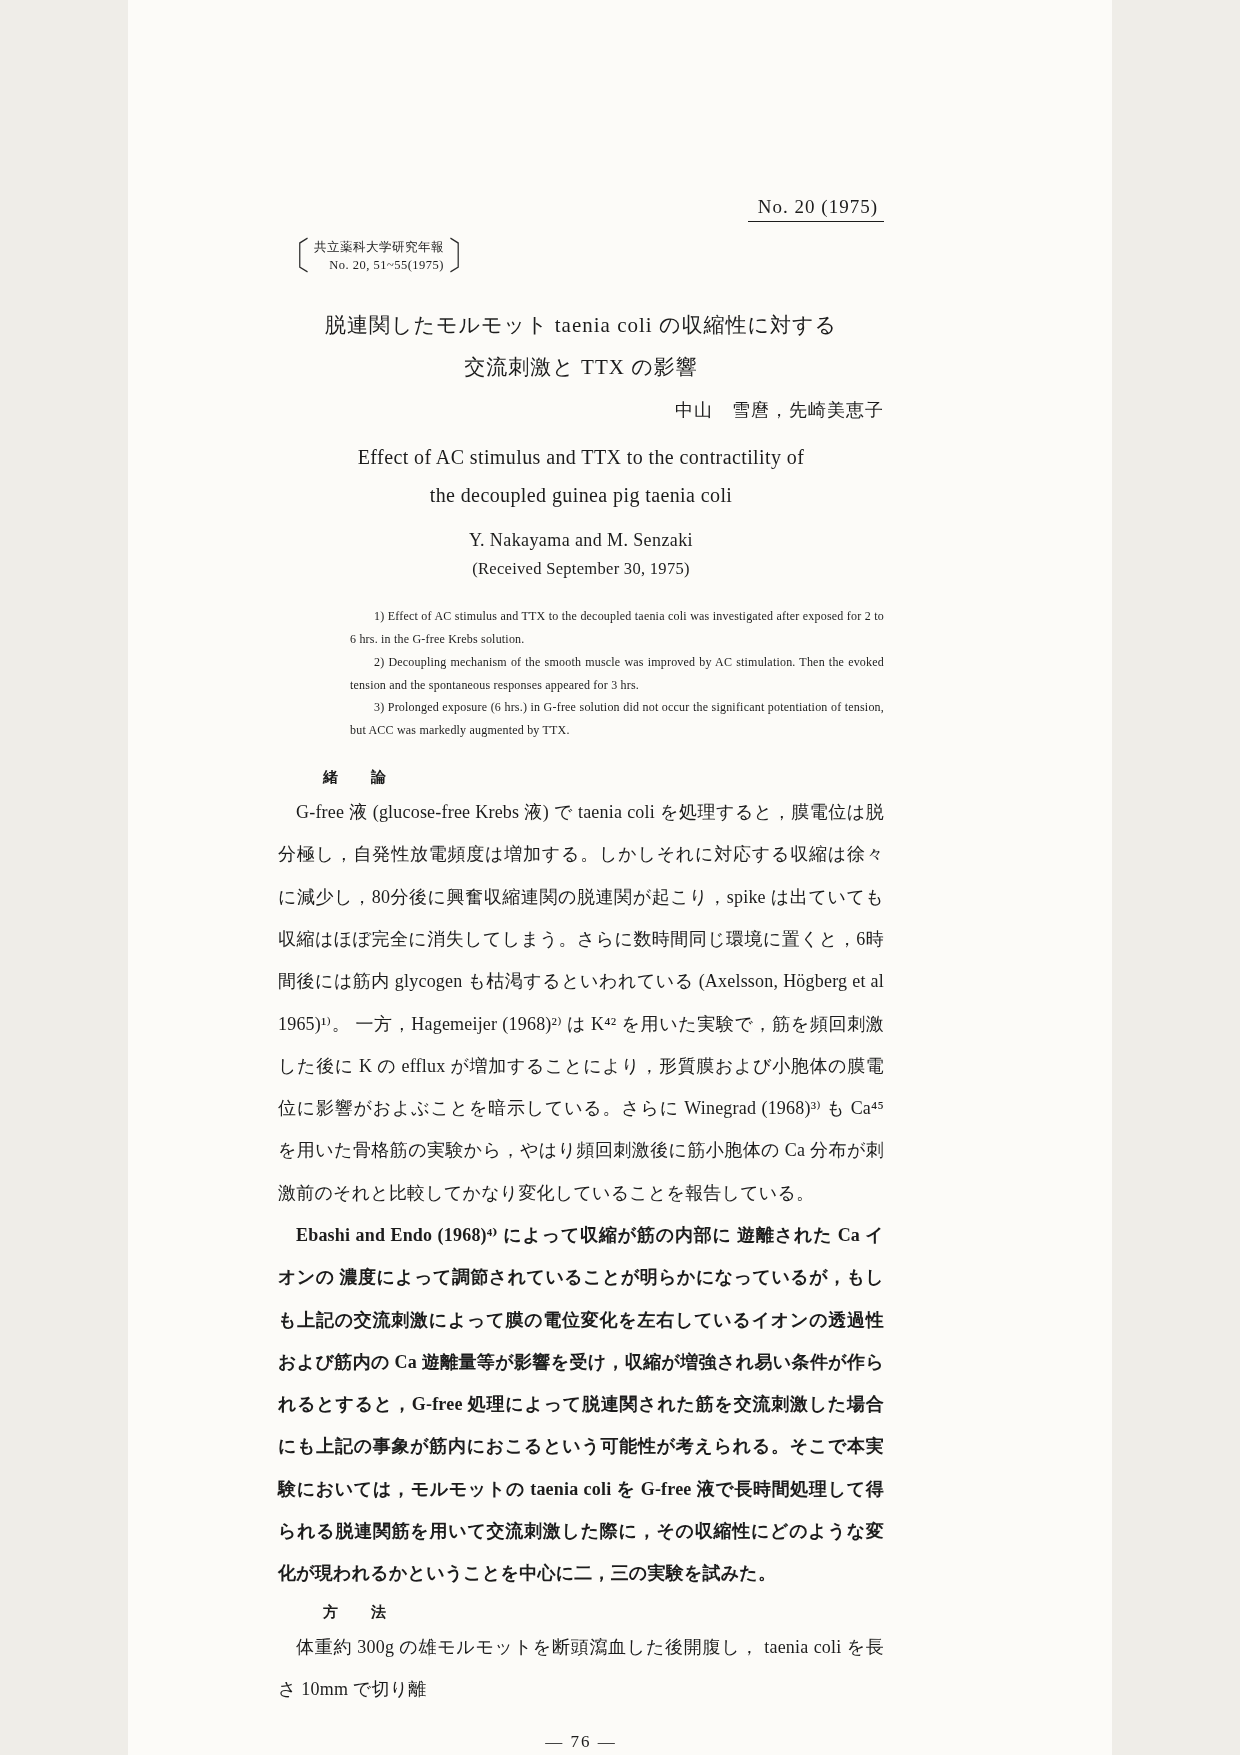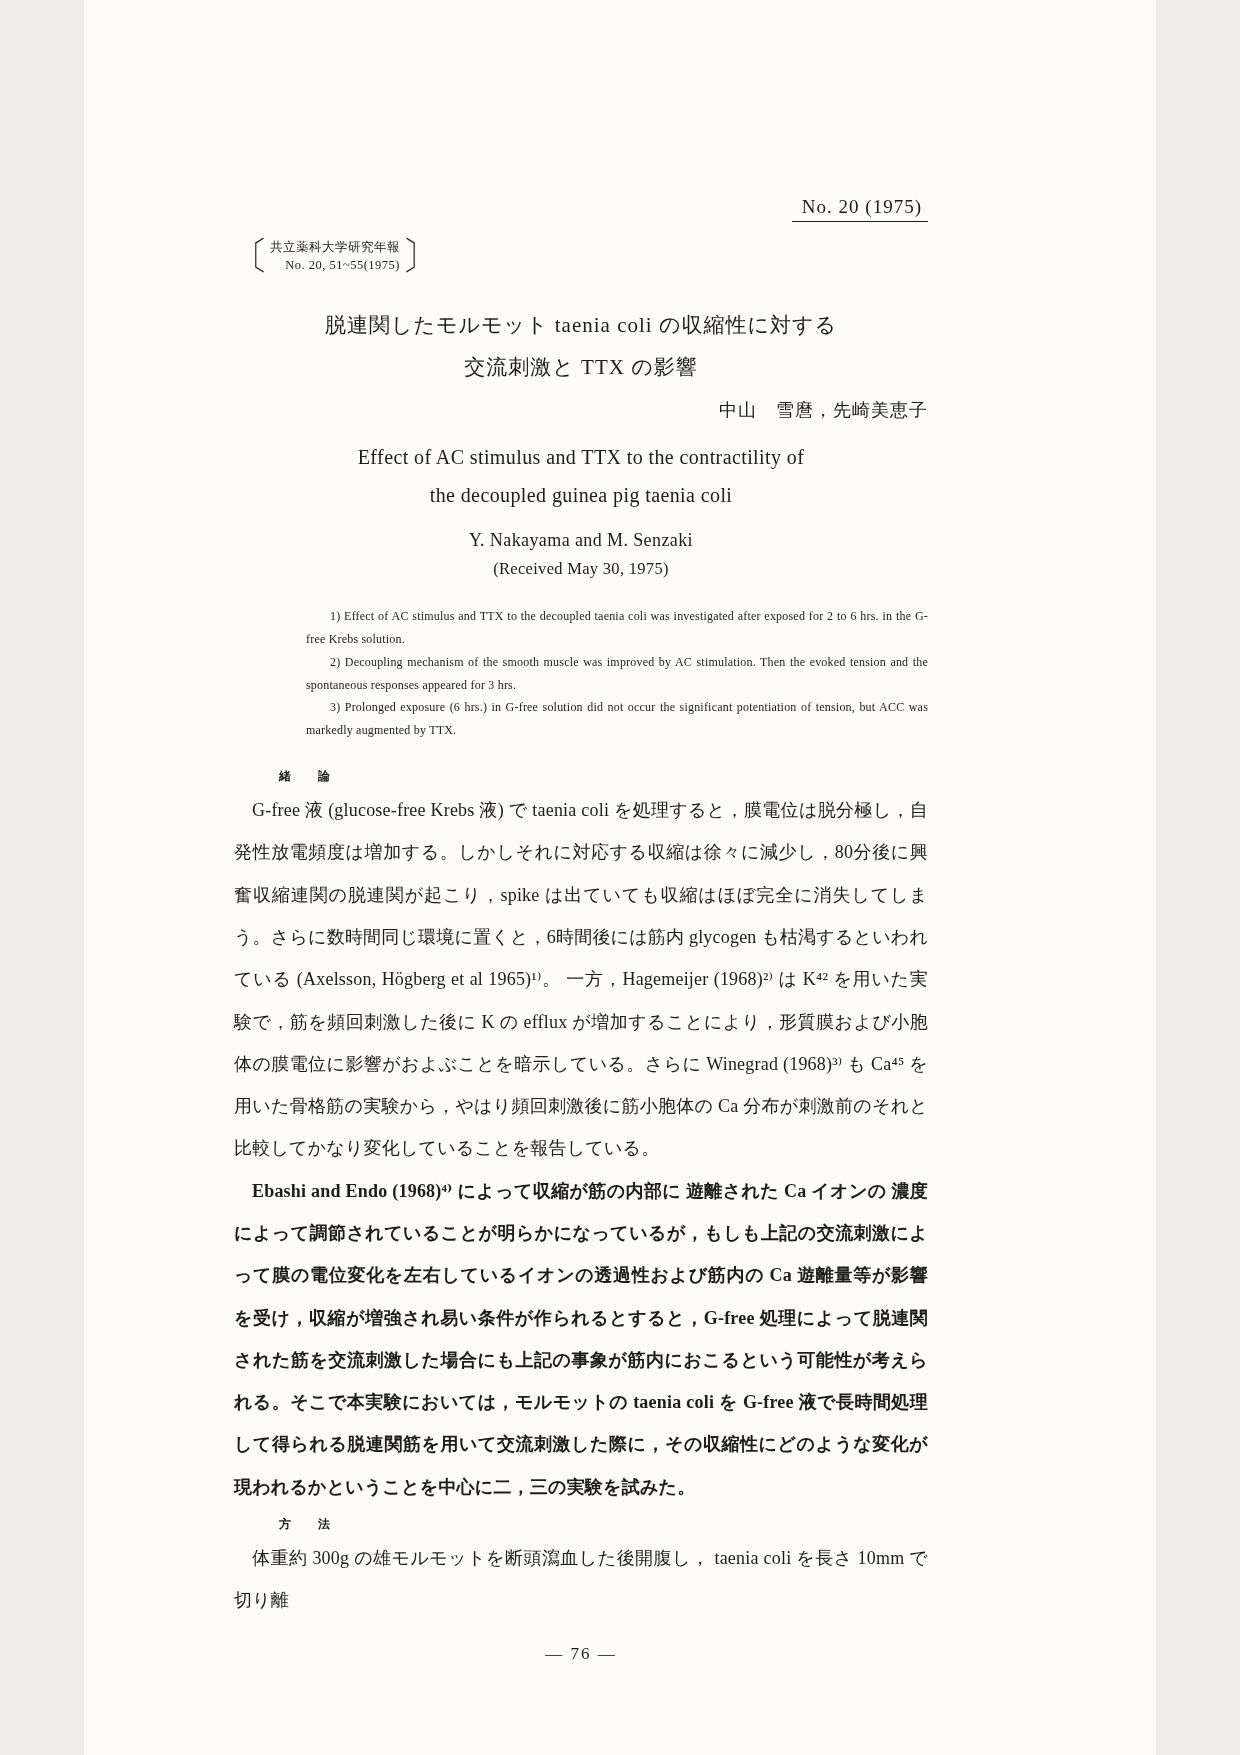--- a/index.html
+++ b/index.html
@@ -4,21 +4,21 @@
 <style>
   * { margin: 0; padding: 0; box-sizing: border-box; }
   html, body { background: #efede8; }
   body {
     font-family: "Liberation Serif", "DejaVu Serif", serif;
     color: #1c1c1c;
     -webkit-font-smoothing: antialiased;
   }
   .page {
     position: relative;
-    width: 1072px;
+    width: 984px;
     height: 1755px;
     margin: 0 auto;
     background: #fcfbf8;
     padding: 0 228px 0 150px;
     overflow: hidden;
   }
   
   .issue-wrap {
     padding-top: 196px;
     text-align: right;
@@ -96,21 +96,21 @@
     line-height: 1.9;
     text-align: justify;
   }
   .abstract p {
     text-indent: 2em;
     letter-spacing: 0.2px;
   }
   
   .section-heading {
     font-weight: bold;
-    font-size: 12px;
+    font-size: 15px;
     margin-top: 26px;
     margin-left: 45px;
     letter-spacing: 1px;
   }
   .section-heading.methods { margin-top: 8px; }
   
   .body-text {
     font-size: 18px;
     line-height: 2.35;
     text-align: justify;
@@ -151,21 +151,21 @@
 
   <div class="authors-ja">中山　雪麿，先崎美恵子</div>
 
   <div class="title-en">
     <div>Effect of AC stimulus and TTX to the contractility of</div>
     <div>the decoupled guinea pig taenia coli</div>
   </div>
 
   <div class="authors-en">Y. Nakayama and M. Senzaki</div>
 
-  <div class="received">(Received May 30, 1975)</div>
+  <div class="received">(Received September 30, 1975)</div>
 
   <div class="abstract">
     <p>1)  Effect of AC stimulus and TTX to the decoupled taenia coli was investigated after exposed for 2 to 6 hrs. in the G-free Krebs solution.</p>
     <p>2)  Decoupling mechanism of the smooth muscle was improved by AC stimulation. Then the evoked tension and the spontaneous responses appeared for 3 hrs.</p>
     <p>3)  Prolonged exposure (6 hrs.) in G-free solution did not occur the significant potentiation of tension, but ACC was markedly augmented by TTX.</p>
   </div>
 
   <div class="section-heading">緒　　論</div>
 
   <div class="body-text">

